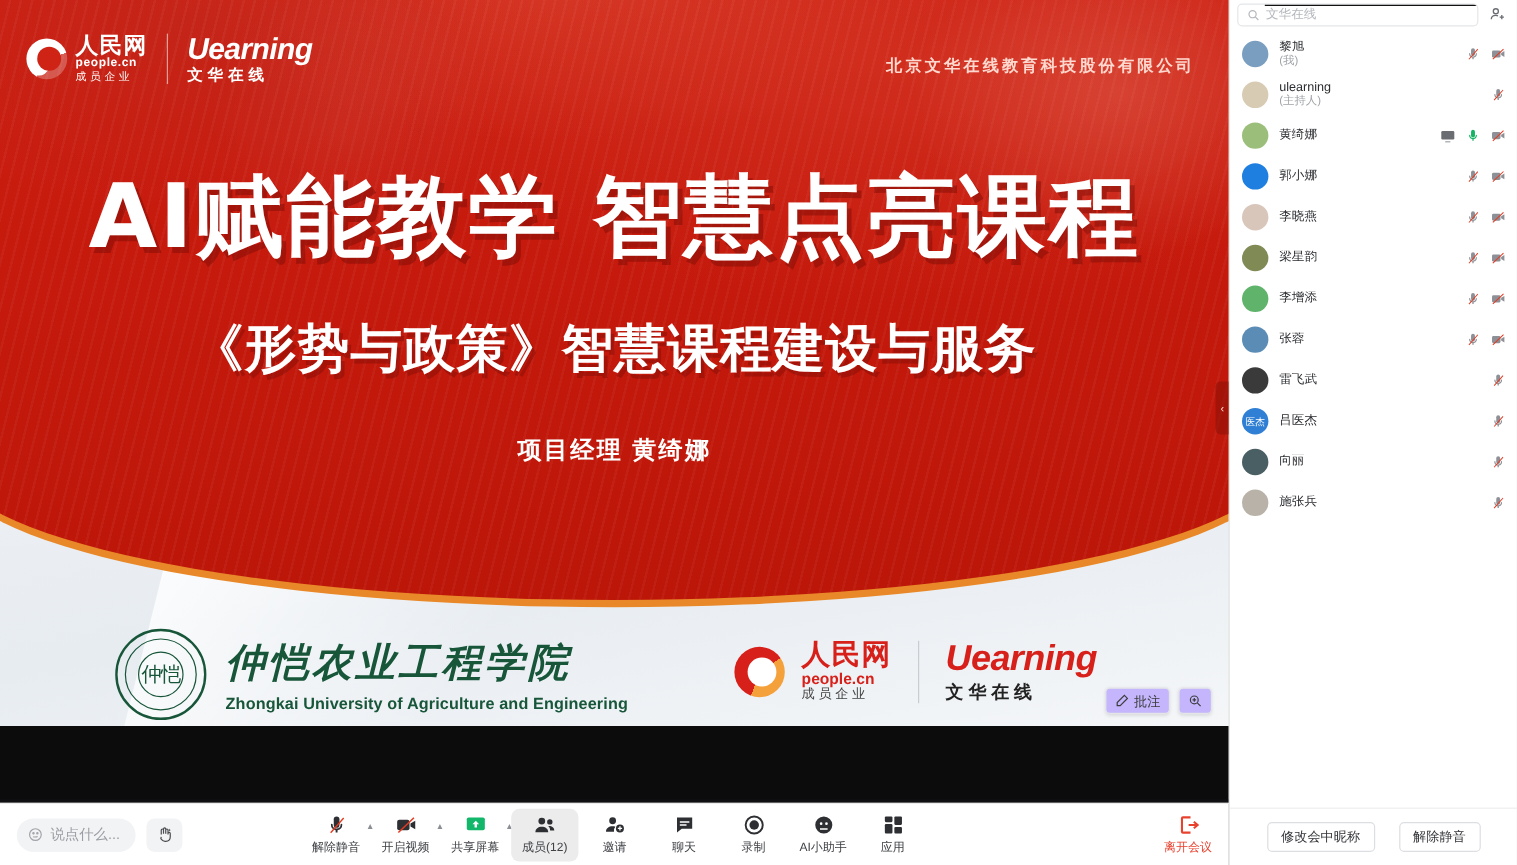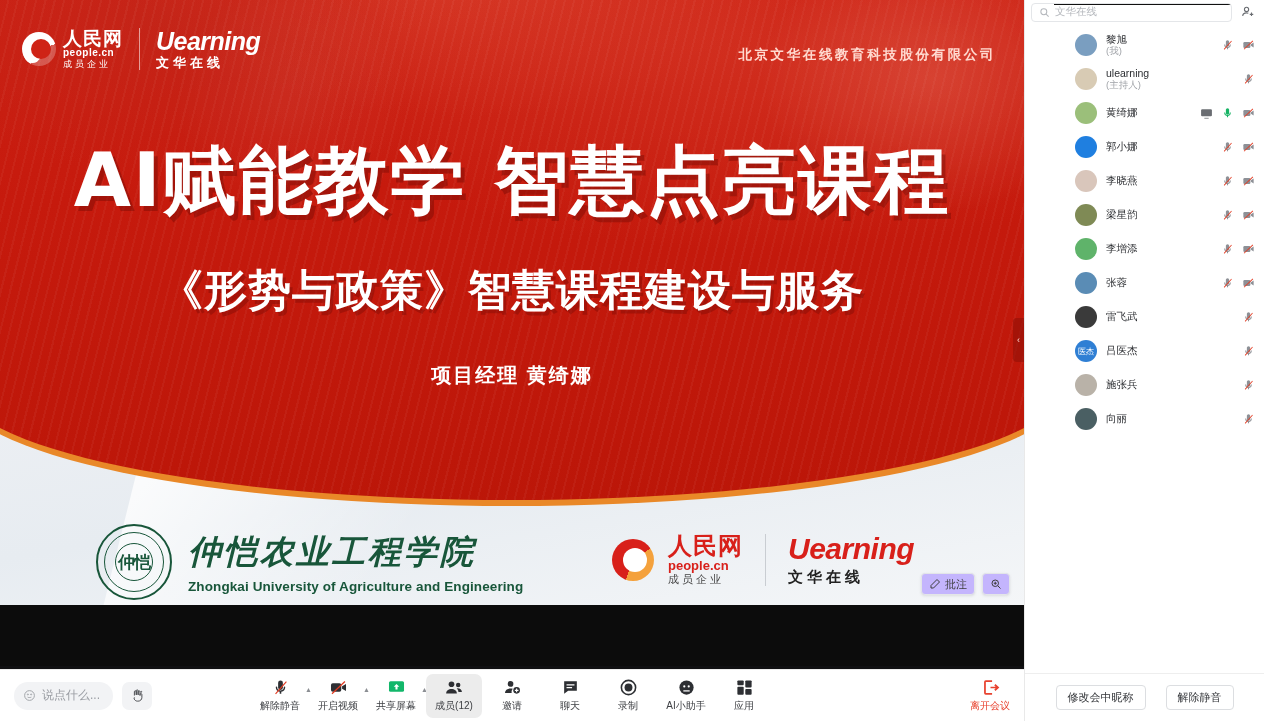--- a/index.html
+++ b/index.html
@@ -103,21 +103,21 @@
   .zk { position: absolute; left: 96px; top: 8px; display: flex; align-items: center; gap: 16px; }
   .zk-seal { width: 76px; height: 76px; border-radius: 50%; border: 2px solid #18563a; position: relative; }
   .zk-seal::before{
     content:""; position:absolute; inset:6px; border-radius:50%; border:1px solid #18563a;
   }
   .zk-seal::after{
     content:""; position:absolute; inset:17px; border-radius:50%; border:1.5px solid #18563a;
   }
   .zk-seal i {
     position:absolute; left:50%; top:50%; transform:translate(-50%,-50%);
-    font-size:17px; color:#18563a; font-style:normal; font-weight:700; letter-spacing:-1px;
+    font-size:17px; color:#18563a; font-style:normal; font-weight:400; letter-spacing:-1px;
   }
   .zk-txt { color: #18563a; }
   .zk-cn { font-size: 33px; font-weight: 700; letter-spacing: 3px;
            font-family: "DejaVu Serif", "Liberation Serif", serif; font-style: italic; }
   .zk-en { font-size: 13.5px; font-weight: 600; letter-spacing: .1px; margin-top: 4px; }
 
   .pl2 { position: absolute; left: 612px; top: 16px; display: flex; align-items: center; gap: 14px; }
   .pcn2-mark {
     width: 42px; height: 42px; border-radius: 50%;
     background: conic-gradient(from 200deg, #d8201a 0 60%, #f4a13c 60% 100%);
@@ -186,21 +186,21 @@
   .search-row { display: flex; align-items: center; gap: 6px; padding: 3px 6px 3px 6px; height: 24px; }
   .search-box {
     flex: 1; height: 19px; border: 1px solid #e4e6e9; border-radius: 4px; background: #fff;
     display: flex; align-items: center; gap: 5px; padding: 0 7px; color: #b4b7bc; font-size: 10.5px;
     position: relative; overflow: hidden;
   }
   .search-box::after{
     content:""; position:absolute; left:22px; right:-2px; top:-2px; height:3px; background:#111;
   }
   .add-btn { width: 20px; height: 20px; display: flex; align-items: center; justify-content: center; }
-  .plist { flex: 1; overflow: hidden; padding-top: 4px; padding-left: 40px; }
+  .plist { flex: 1; overflow: hidden; padding-top: 4px; }
   .prow { height: 34px; display: flex; align-items: center; padding: 0 9px 0 10px; gap: 9px; }
   .pav { width: 22px; height: 22px; border-radius: 50%; flex: none; overflow: hidden; text-align: center; }
   .pname { flex: 1; min-width: 0; line-height: 1.1; }
   .pn { font-size: 10.5px; color: #2b2d31; white-space: nowrap; overflow: hidden; text-overflow: ellipsis; }
   .ptag { font-size: 9.5px; color: #a0a3a8; margin-top: 1px; }
   .picos { display: flex; align-items: center; gap: 8px; flex: none; }
   .ico-slot { width: 13px; height: 14px; display: flex; align-items: center; justify-content: center; }
   .panel-foot {
     height: 48px; border-top: 1px solid #eee; display: flex; align-items: center;
     justify-content: center; gap: 20px;
@@ -644,38 +644,38 @@
             <div class="ico-slot">
               <svg viewBox="0 0 24 24" width="13" height="14" fill="#8d9096">
                 <path d="M12 3a3 3 0 013 3v6a3 3 0 11-6 0V6a3 3 0 013-3z"></path>
                 <path d="M6 11.5a.9.9 0 011.8 0 4.2 4.2 0 008.4 0 .9.9 0 111.8 0A6 6 0 0113 17.4V20h-2v-2.6A6 6 0 016 11.5z"></path>
                 <path d="M5.2 19.6L18.9 4.1l1.1 1-13.7 15.5z" fill="#e23b22"></path>
               </svg>
             </div>
           </div>
         </div>
         <div class="prow">
+          <div class="pav" style="background: rgb(74, 95, 99);"></div>
+          <div class="pname">
+            <div class="pn">向丽</div>
+          </div>
+          <div class="picos">
+            <div class="ico-slot">
+              <svg viewBox="0 0 24 24" width="13" height="14" fill="#8d9096">
+                <path d="M12 3a3 3 0 013 3v6a3 3 0 11-6 0V6a3 3 0 013-3z"></path>
+                <path d="M6 11.5a.9.9 0 011.8 0 4.2 4.2 0 008.4 0 .9.9 0 111.8 0A6 6 0 0113 17.4V20h-2v-2.6A6 6 0 016 11.5z"></path>
+                <path d="M5.2 19.6L18.9 4.1l1.1 1-13.7 15.5z" fill="#e23b22"></path>
+              </svg>
+            </div>
+          </div>
+        </div>
+        <div class="prow">
           <div class="pav" style="background: rgb(185, 178, 168);"></div>
           <div class="pname">
             <div class="pn">施张兵</div>
-          </div>
-          <div class="picos">
-            <div class="ico-slot">
-              <svg viewBox="0 0 24 24" width="13" height="14" fill="#8d9096">
-                <path d="M12 3a3 3 0 013 3v6a3 3 0 11-6 0V6a3 3 0 013-3z"></path>
-                <path d="M6 11.5a.9.9 0 011.8 0 4.2 4.2 0 008.4 0 .9.9 0 111.8 0A6 6 0 0113 17.4V20h-2v-2.6A6 6 0 016 11.5z"></path>
-                <path d="M5.2 19.6L18.9 4.1l1.1 1-13.7 15.5z" fill="#e23b22"></path>
-              </svg>
-            </div>
-          </div>
-        </div>
-        <div class="prow">
-          <div class="pav" style="background: rgb(74, 95, 99);"></div>
-          <div class="pname">
-            <div class="pn">向丽</div>
           </div>
           <div class="picos">
             <div class="ico-slot">
               <svg viewBox="0 0 24 24" width="13" height="14" fill="#8d9096">
                 <path d="M12 3a3 3 0 013 3v6a3 3 0 11-6 0V6a3 3 0 013-3z"></path>
                 <path d="M6 11.5a.9.9 0 011.8 0 4.2 4.2 0 008.4 0 .9.9 0 111.8 0A6 6 0 0113 17.4V20h-2v-2.6A6 6 0 016 11.5z"></path>
                 <path d="M5.2 19.6L18.9 4.1l1.1 1-13.7 15.5z" fill="#e23b22"></path>
               </svg>
             </div>
           </div>

